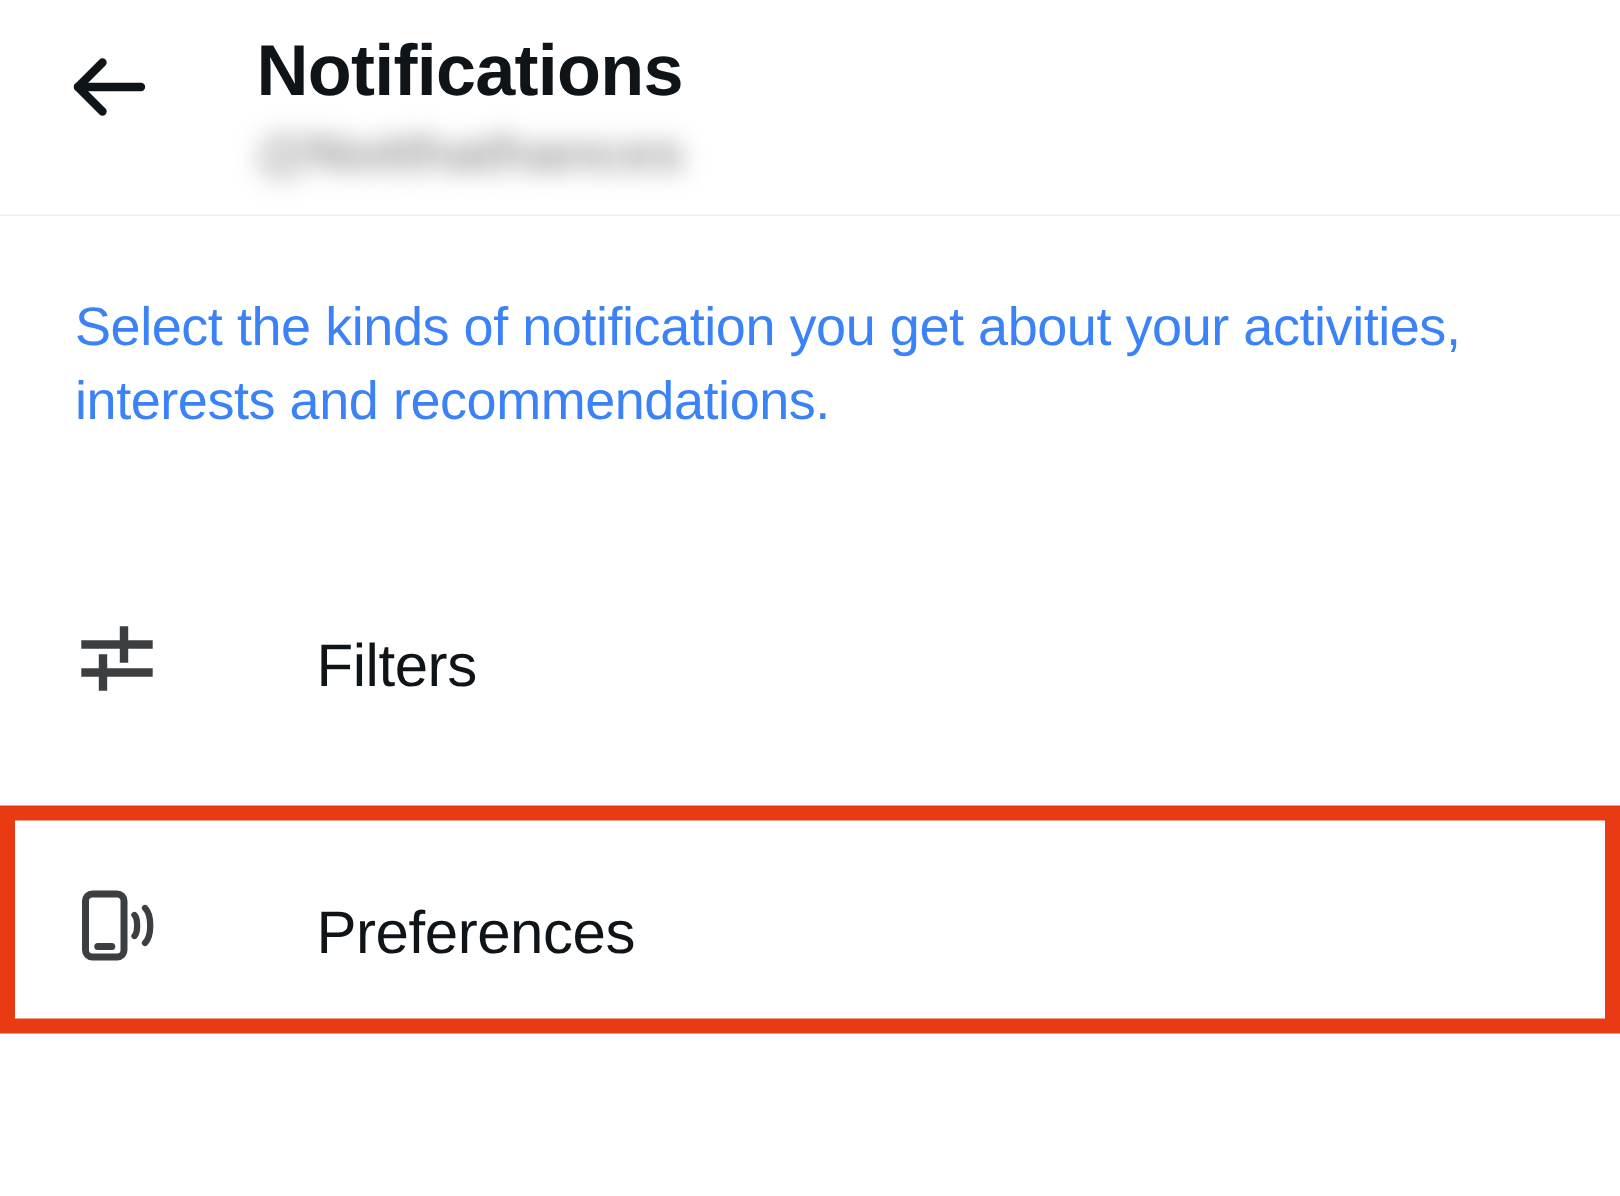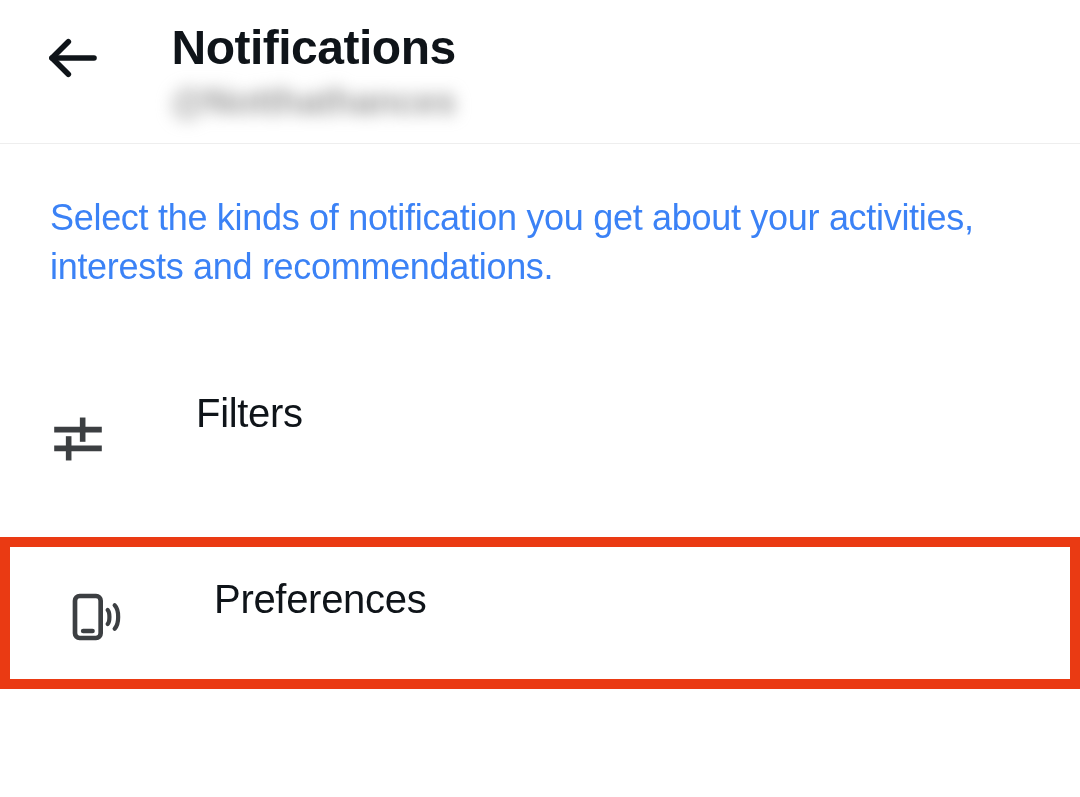--- a/index.html
+++ b/index.html
@@ -20,21 +20,20 @@
     width: 56px;
     height: 56px;
     margin-top: 10px;
     margin-right: 70px;
     flex-shrink: 0;
   }
   .back-icon svg { width: 100%; height: 100%; }
   .header-text {
     display: flex;
     flex-direction: column;
-    align-items: center;
   }
   .title {
     font-size: 48px;
     font-weight: 800;
     color: #0f1419;
     letter-spacing: -0.5px;
   }
   .subtitle {
     font-size: 36px;
     font-weight: 700;
@@ -49,22 +48,23 @@
     line-height: 1.35;
     letter-spacing: -0.3px;
   }
   .list {
     margin-top: 80px;
     display: flex;
     flex-direction: column;
   }
   .list-item {
     display: flex;
-    align-items: flex-start;
+    align-items: flex-end;
     padding: 20px 50px;
+    gap: 15px;
   }
   .list-item .icon {
     width: 56px;
     height: 56px;
     margin-top: 20px;
     margin-right: 90px;
     flex-shrink: 0;
     color: #3c3f42;
   }
   .list-item .icon svg { width: 100%; height: 100%; }
@@ -78,21 +78,21 @@
     font-size: 36px;
     color: #536471;
     margin-top: 4px;
     line-height: 1.4;
     letter-spacing: -0.3px;
   }
   .highlighted {
     outline: 10px solid #ea3a13;
     outline-offset: -10px;
     margin-top: 50px;
-    padding: 40px 50px 44px 68px;
+    padding: 40px 50px 44px 50px;
   }
   .highlighted .icon {
     margin-top: 12px;
   }
 </style>
 </head>
 <body>
 
 <div class="header">
   <div class="back-icon">

